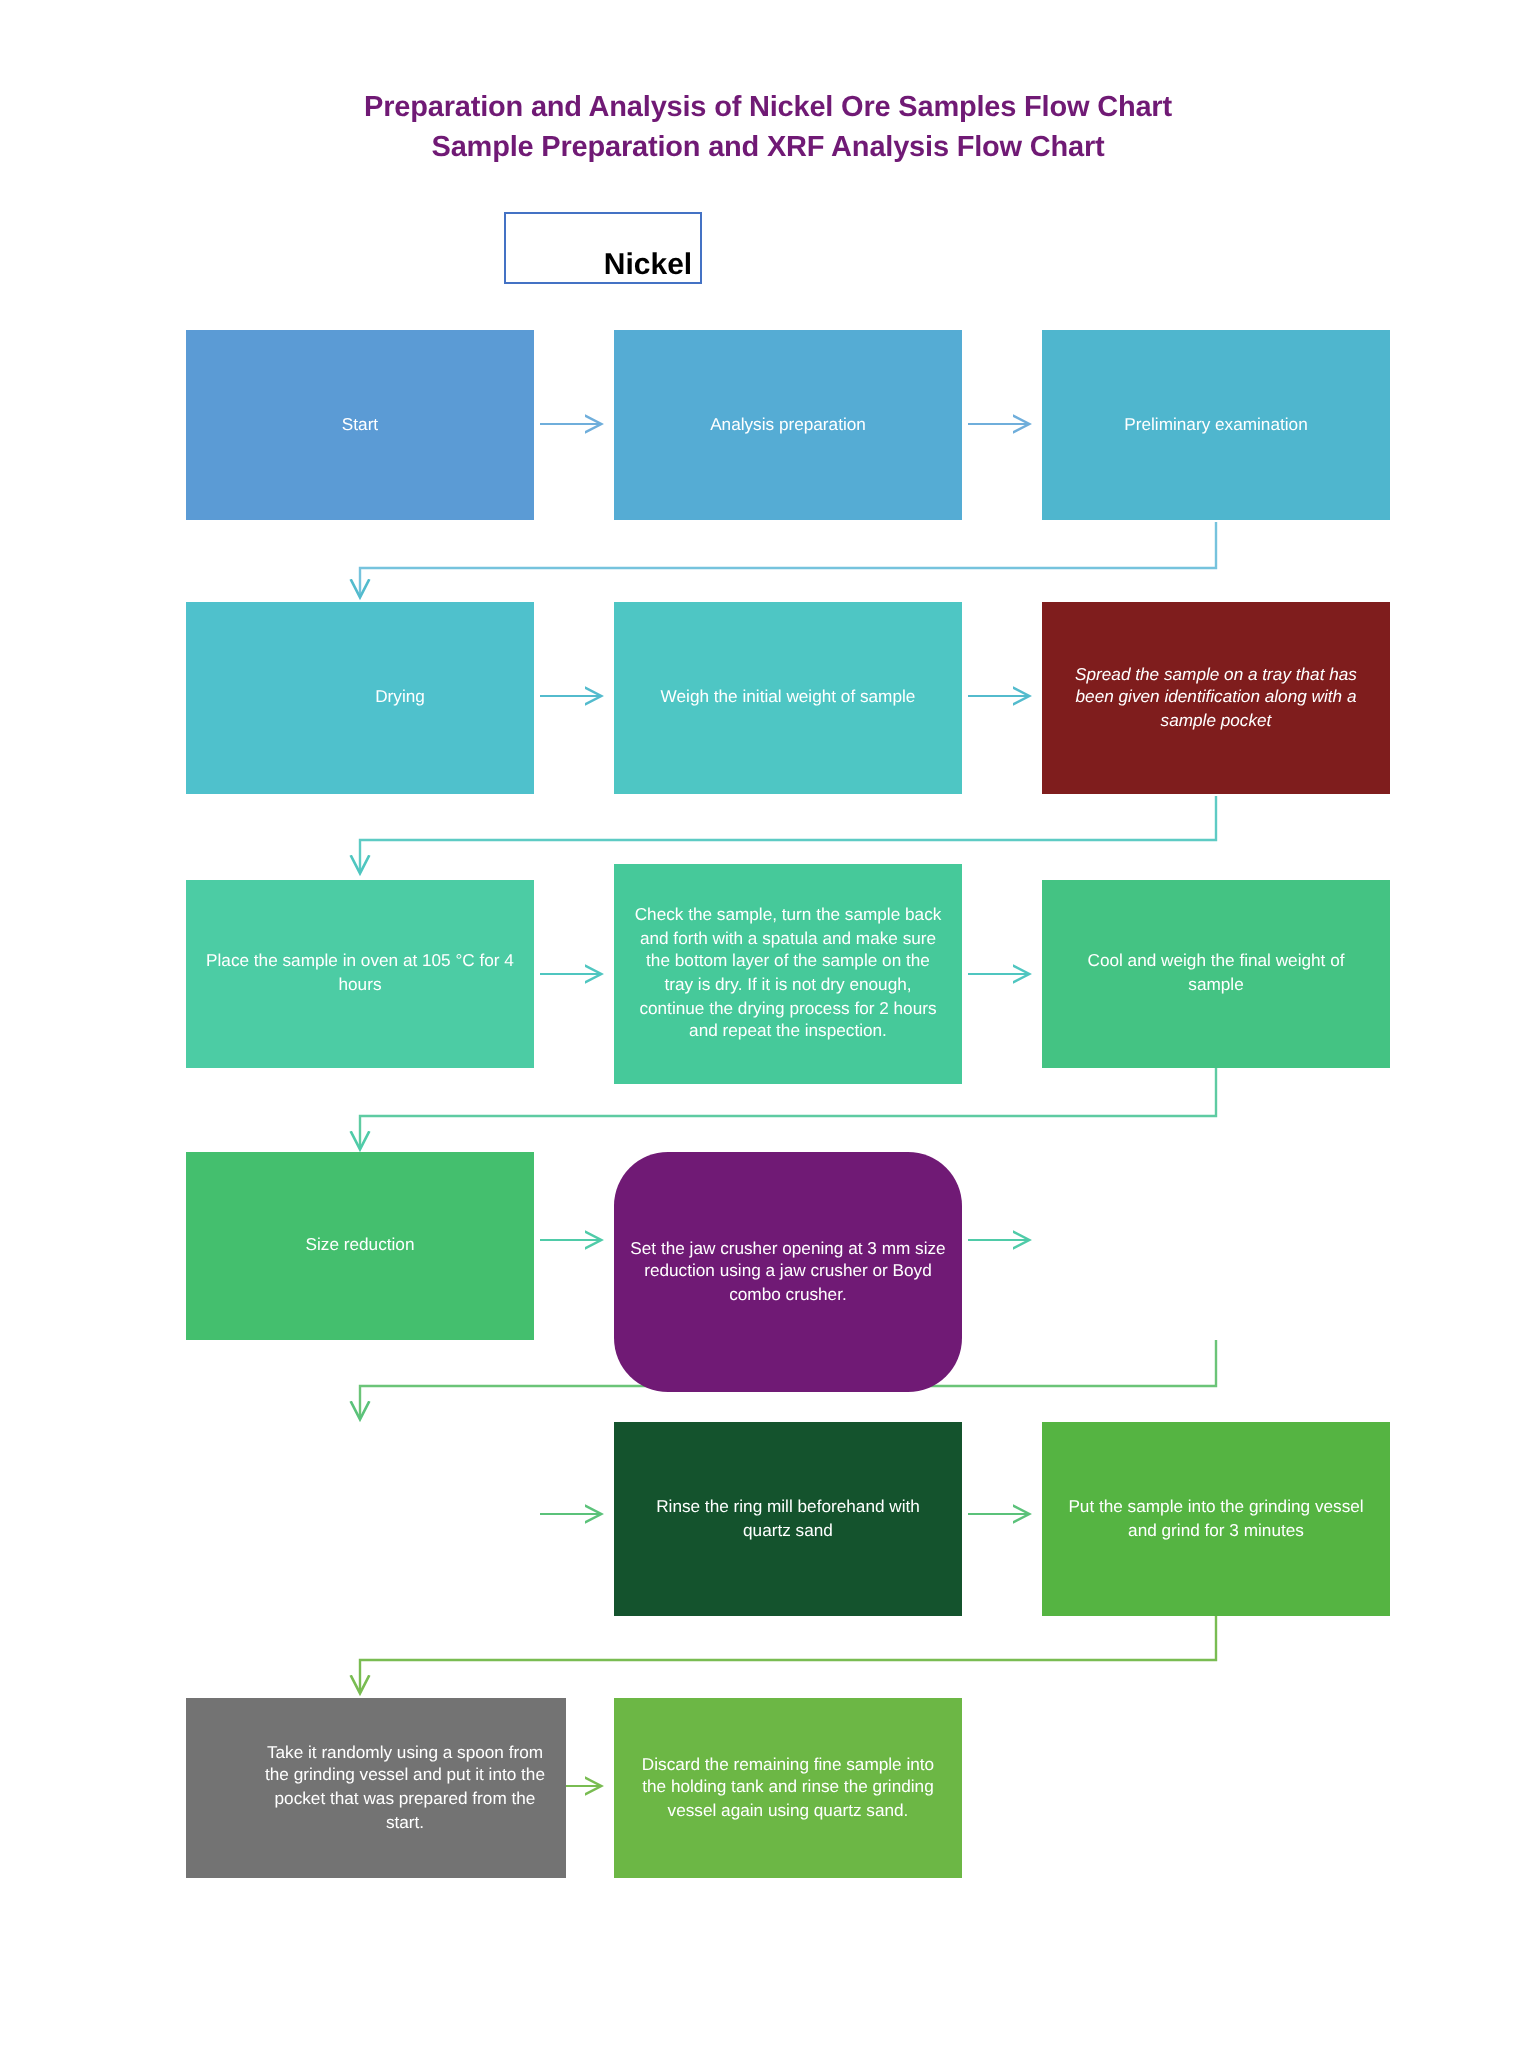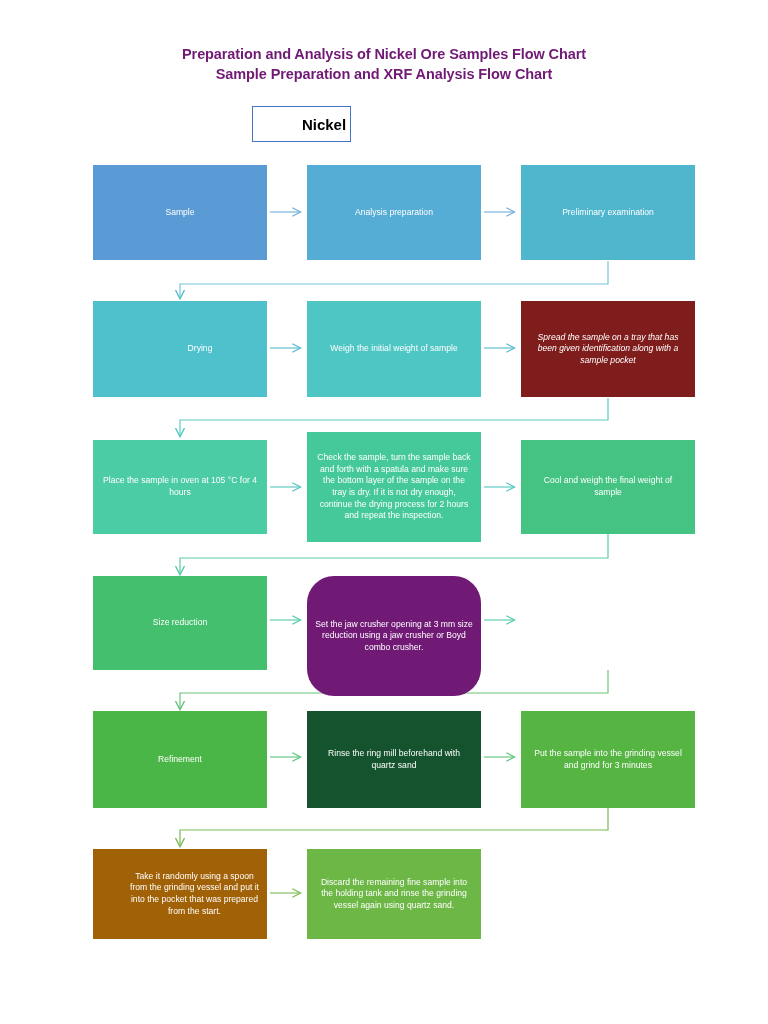--- a/index.html
+++ b/index.html
@@ -38,21 +38,21 @@
   
   .nickel-box {
     position: absolute;
     left: 252px;
     top: 106px;
     width: 99px;
     height: 36px;
     background: #ffffff;
     border: 1.6px solid #4472C4;
     display: flex;
-    align-items: center;
+    align-items: flex-end;
     justify-content: center;
     padding-left: 45px;
   }
   .nickel-box span {
     font-size: 15px;
     font-weight: bold;
     color: #000000;
   }
 
   
@@ -140,21 +140,21 @@
 
     <line x1="270" y1="757" x2="300" y2="757" stroke="#5BC27A" stroke-width="1.1" marker-end="url(#ah5)"></line>
     <line x1="484" y1="757" x2="514" y2="757" stroke="#5BC27A" stroke-width="1.1" marker-end="url(#ah5)"></line>
 
     <path d="M608,808 L608,830 L180,830 L180,846" fill="none" stroke="#79BC52" stroke-width="1.2" marker-end="url(#ah6)"></path>
 
     <line x1="270" y1="893" x2="300" y2="893" stroke="#79BC52" stroke-width="1.1" marker-end="url(#ah6)"></line>
   </svg>
 
   <div class="node" style="left: 93px; top: 165px; width: 174px; height: 95px; background-color: rgb(91, 155, 213);">
-    <span>Sample</span>
+    <span>Start</span>
   </div>
   <div class="node" style="left: 307px; top: 165px; width: 174px; height: 95px; background-color: rgb(85, 172, 212);">
     <span>Analysis preparation</span>
   </div>
   <div class="node" style="left: 521px; top: 165px; width: 174px; height: 95px; background-color: rgb(79, 182, 206);">
     <span>Preliminary examination</span>
   </div>
 
   <div class="node" style="left: 93px; top: 301px; width: 174px; height: 96px; background-color: rgb(79, 193, 204); padding-left: 48px;">
     <span>Drying</span>
@@ -176,30 +176,27 @@
     <span>Cool and weigh the final weight of sample</span>
   </div>
 
   <div class="node" style="left: 93px; top: 576px; width: 174px; height: 94px; background-color: rgb(68, 191, 110);">
     <span>Size reduction</span>
   </div>
   <div class="node" style="left: 307px; top: 576px; width: 174px; height: 120px; background-color: #701a75; border-radius: 27px;">
     <span>Set the jaw crusher opening at 3 mm size reduction using a jaw crusher or Boyd combo crusher.</span>
   </div>
 
-  <div class="node" style="left: 93px; top: 711px; width: 174px; height: 97px; background-color: rgb(75, 182, 72);">
-    <span>Refinement</span>
-  </div>
   <div class="node" style="left: 307px; top: 711px; width: 174px; height: 97px; background-color: #14532d;">
     <span>Rinse the ring mill beforehand with quartz sand</span>
   </div>
   <div class="node" style="left: 521px; top: 711px; width: 174px; height: 97px; background-color: rgb(85, 180, 66);">
     <span>Put the sample into the grinding vessel and grind for 3 minutes</span>
   </div>
 
-  <div class="node" style="left: 93px; top: 849px; width: 174px; height: 90px; background-color: #a16207; padding-left: 37px;">
+  <div class="node" style="left: 93px; top: 849px; width: 190px; height: 90px; background-color: #737373; padding-left: 37px;">
     <span>Take it randomly using a spoon from the grinding vessel and put it into the pocket that was prepared from the start.</span>
   </div>
   <div class="node" style="left: 307px; top: 849px; width: 174px; height: 90px; background-color: rgb(108, 183, 69);">
     <span>Discard the remaining fine sample into the holding tank and rinse the grinding vessel again using quartz sand.</span>
   </div>
 
 </div>
 
 </body></html>

